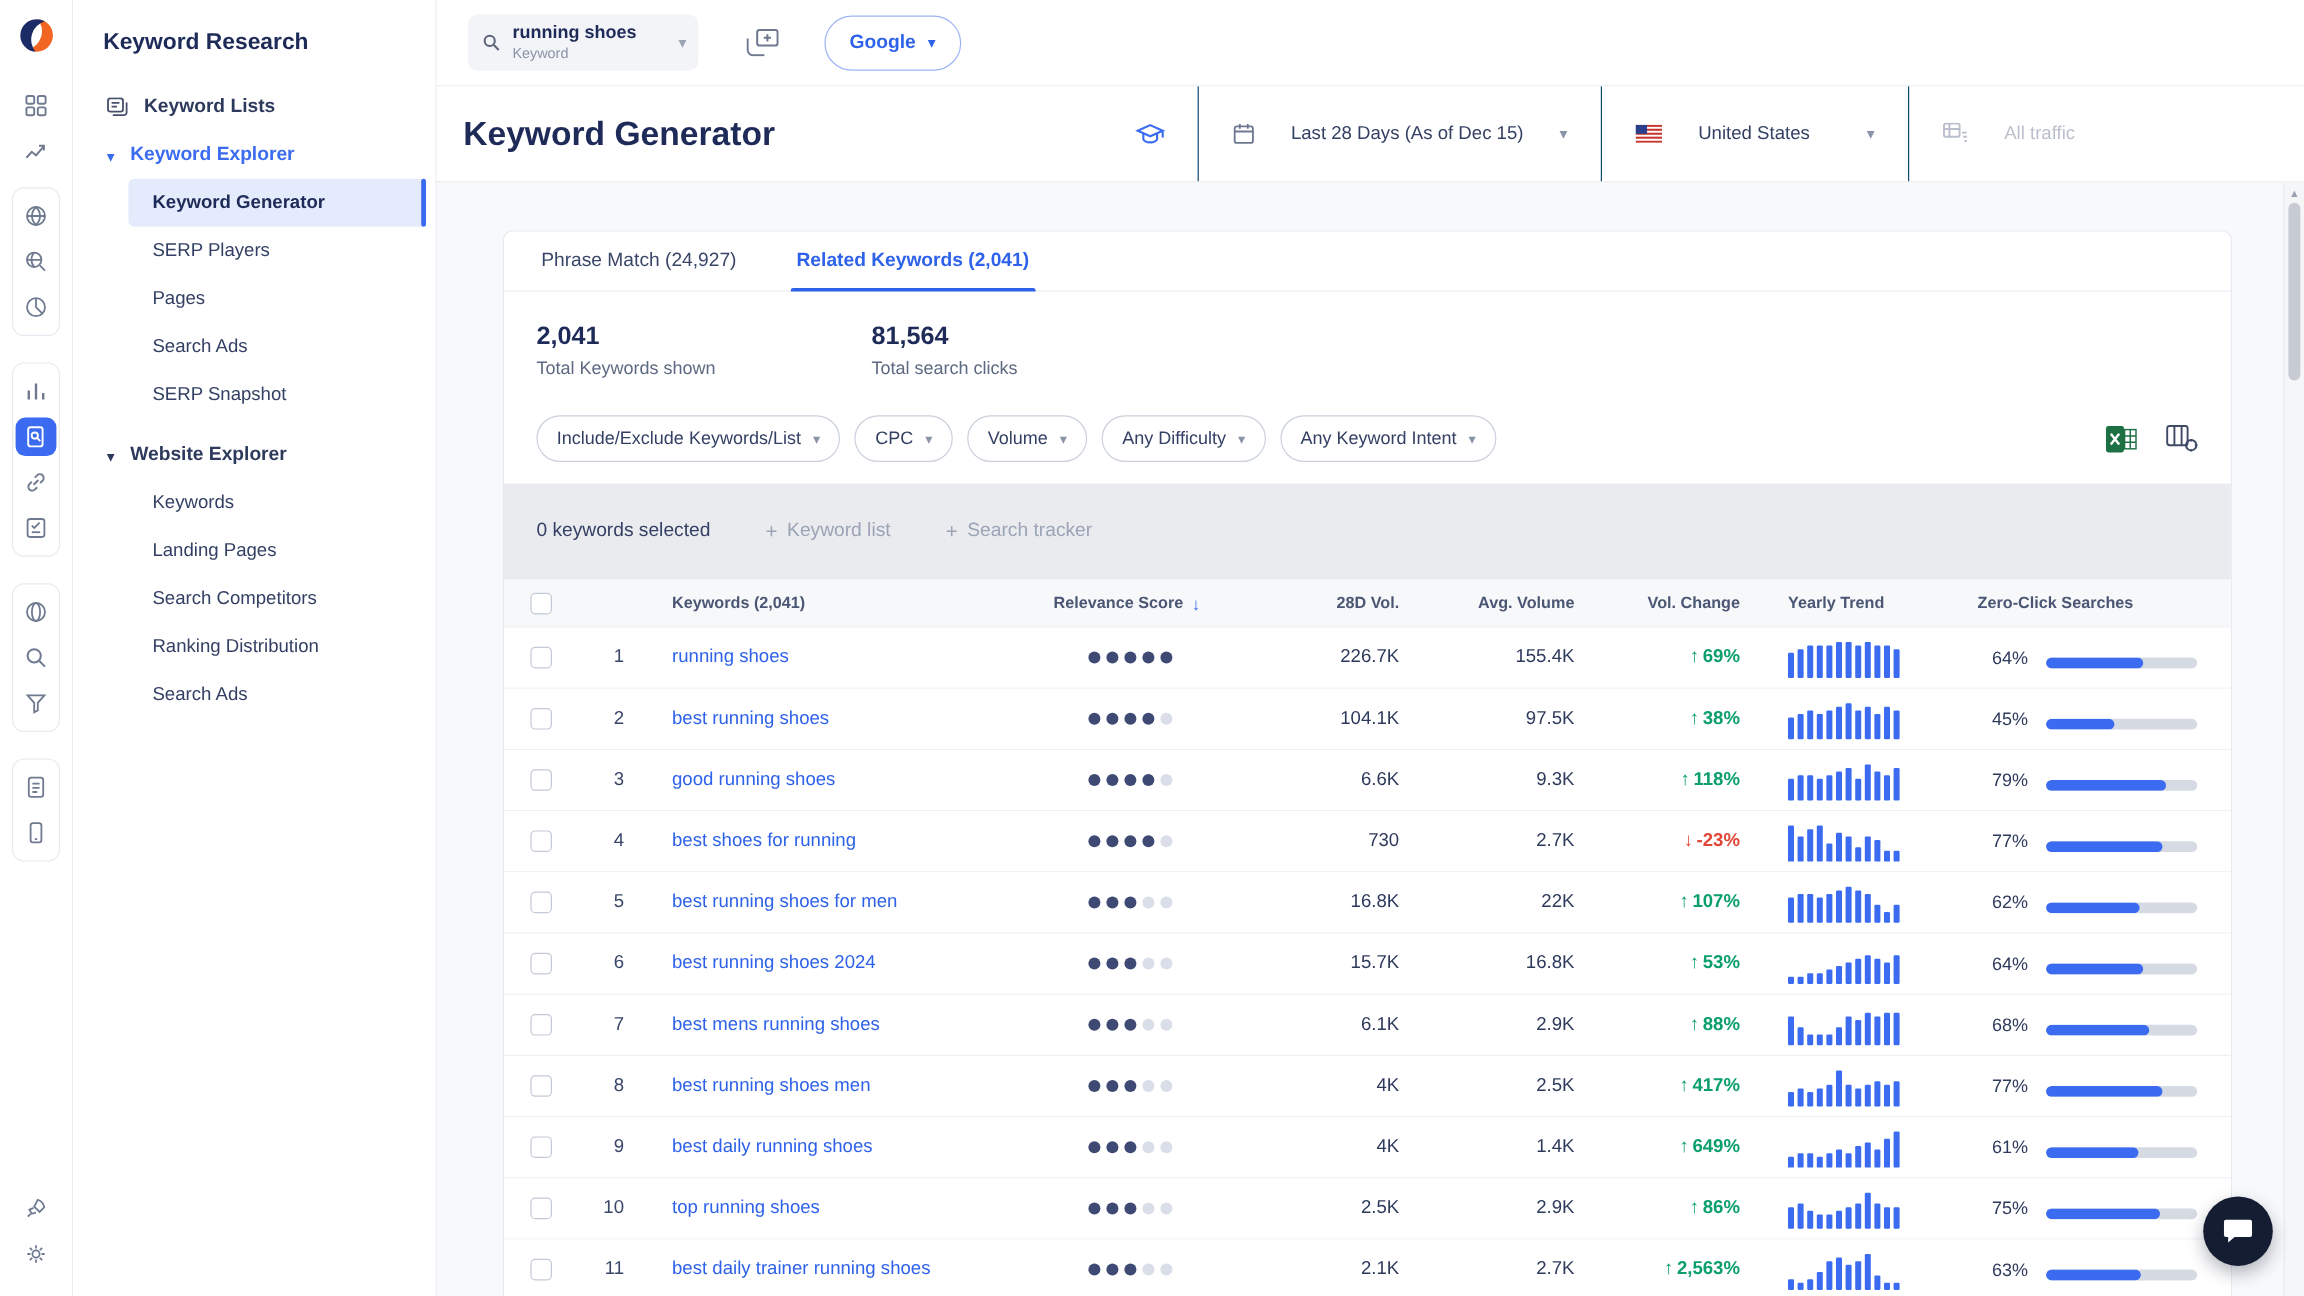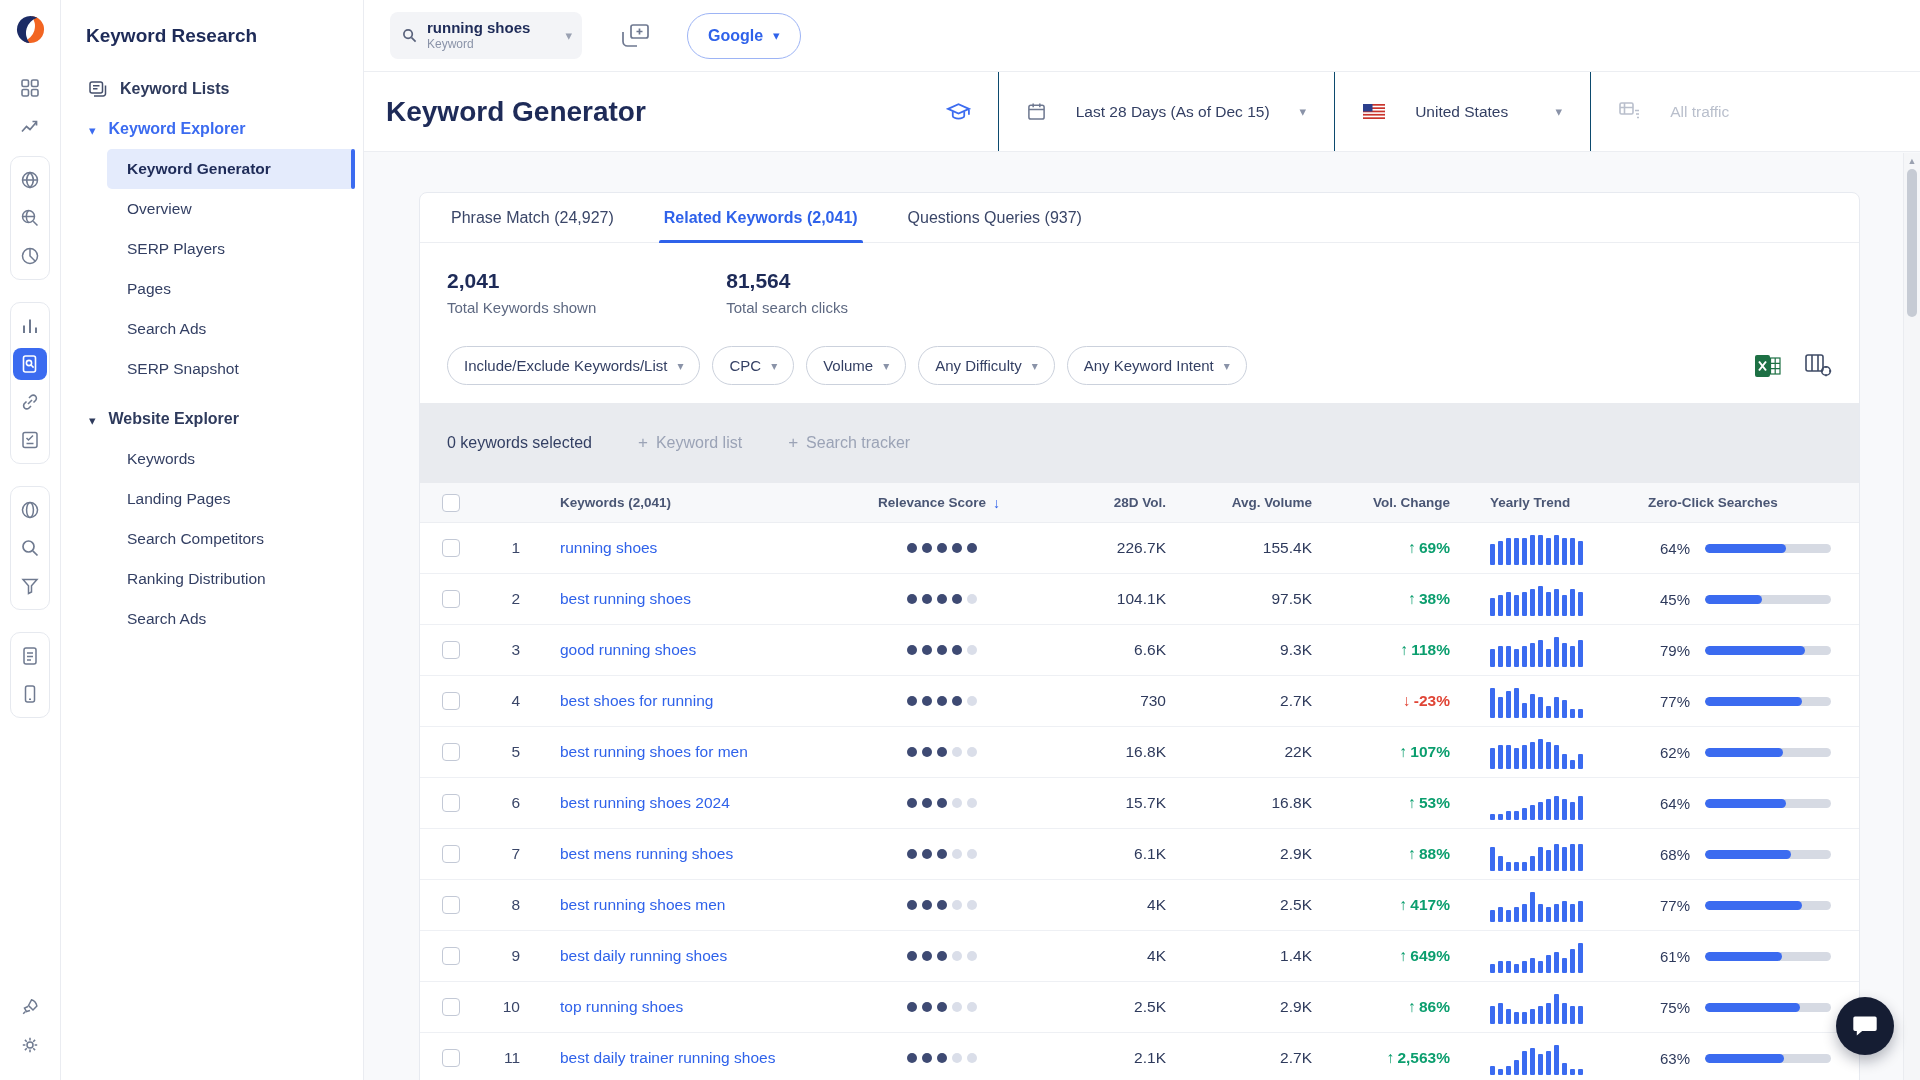--- a/index.html
+++ b/index.html
@@ -95,21 +95,21 @@
   .c.rel { display:flex; gap:5px; justify-content:center; padding-right:30px; }
   .dot { width:10px; height:10px; border-radius:50%; background:#DADEE9; }
   .dot.on { background:#3E4A73; }
   .c.num { text-align:right; padding-right:26px; color:#2E3A5C; }
   .c.change { text-align:right; padding-right:26px; font-weight:600; }
   .c.change.up { color:#0B9E6E; }
   .c.change.down { color:#E04536; }
   .c.change .arr { font-weight:700; margin-right:3px; }
   .c.trend { display:flex; align-items:flex-end; gap:3px; height:34px; padding-left:14px; }
   .tbar { width:5px; background:#3B6BF0; border-radius:1px; }
-  .c.zero { display:flex; align-items:center; gap:15px; padding:0 28px 0 12px; }
+  .c.zero { display:flex; align-items:flex-end; gap:15px; padding:0 28px 0 12px; }
   .zc-val { width:42px; text-align:right; color:#2E3A5C; font-size:15px; }
   .zc-bar { flex:1; height:9px; background:#D6DAE3; border-radius:5px; overflow:hidden; }
   .zc-fill { display:block; height:100%; background:#3B6BF0; border-radius:5px; }
 
   
   .scrollbar { position:absolute; right:0; top:153px; bottom:0; width:17px; background:#F5F6F8; border-left:1px solid #EAECF0; z-index:5; }
   .sb-arrow { position:absolute; top:3px; left:0; width:16px; text-align:center; color:#9AA1B0; font-size:9px; }
   .sb-thumb { position:absolute; top:16px; left:3px; width:10px; height:148px; background:#C6CBD4; border-radius:6px; cursor:pointer; }
   .chat-fab { position:absolute; right:26px; bottom:25px; width:58px; height:58px; border-radius:50%; background:#151D33; display:flex; align-items:center; justify-content:center; box-shadow:0 6px 14px rgba(10,15,40,.3); cursor:pointer; z-index:6; }
 </style>
@@ -248,21 +248,20 @@
               <path d="M16.5 4.5v8.2a2.3 2.3 0 0 1-2.3 2.3H5"></path>
             </svg>
         </span>
         <span>Keyword Lists</span>
       </div>
     <div class="nav-row group-header active">
           <span class="chev">▾</span>
           <span>Keyword Explorer</span>
         </div>
         <div class="sub-item selected">Keyword Generator</div>
-        <div class="sub-item">Overview</div>
         <div class="sub-item">SERP Players</div>
         <div class="sub-item">Pages</div>
         <div class="sub-item">Search Ads</div>
         <div class="sub-item">SERP Snapshot</div>
         <div class="nav-gap"></div>
         <div class="nav-row group-header">
           <span class="chev">▾</span>
           <span>Website Explorer</span>
         </div>
         <div class="sub-item">Keywords</div>
@@ -350,21 +349,20 @@
         <span>All traffic</span>
       </div>
     </div>
 
     <div class="content">
       <div class="card">
 
         <div class="tabs">
             <div class="tab">Phrase Match (24,927)</div>
             <div class="tab active">Related Keywords (2,041)</div>
-            <div class="tab">Questions Queries (937)</div>
           </div>
 
         <div class="stats">
           <div>
             <div class="stat-value">2,041</div>
             <div class="stat-label">Total Keywords shown</div>
           </div>
           <div>
             <div class="stat-value">81,564</div>
             <div class="stat-label">Total search clicks</div>

